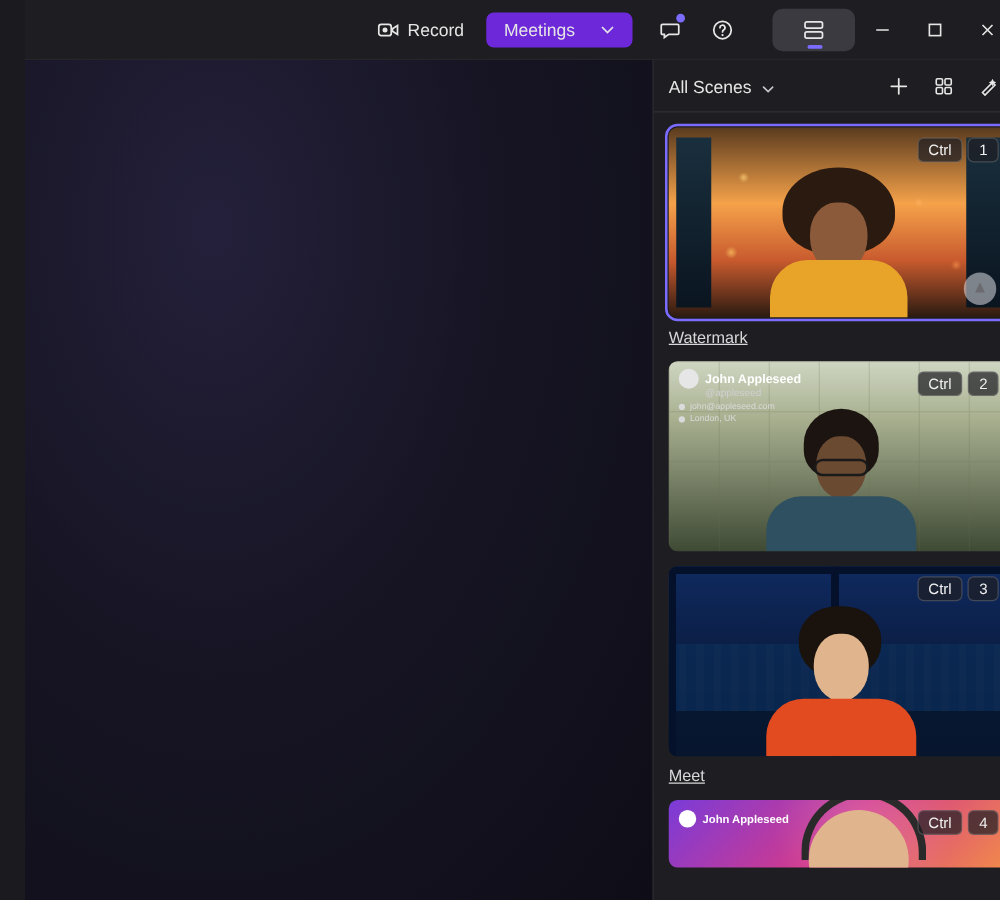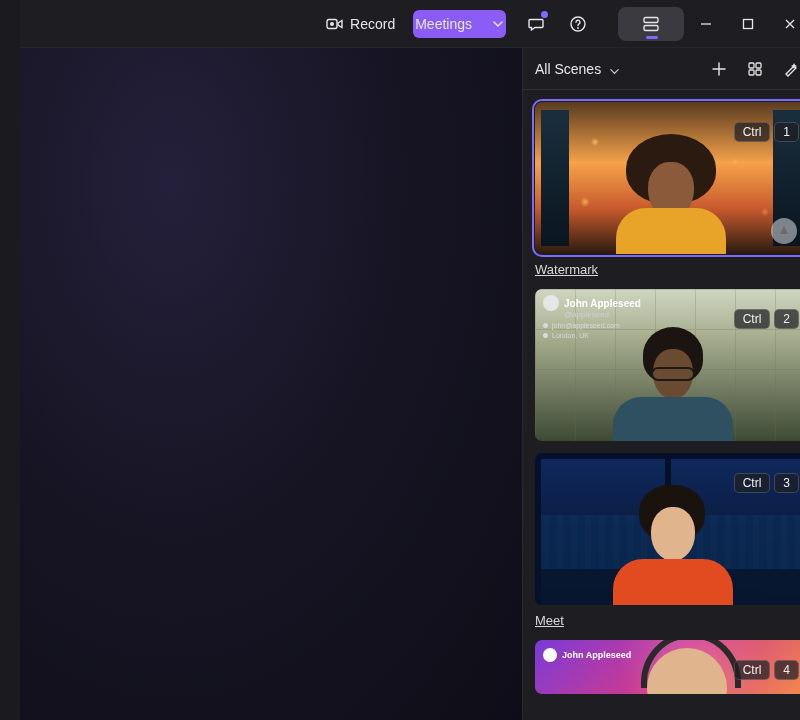--- a/index.html
+++ b/index.html
@@ -23,22 +23,22 @@
   .tb-btn {
     display: flex;
     align-items: center;
     gap: 6px;
     padding: 6px 10px;
     border-radius: 6px;
     color: #e6e6e6;
     cursor: pointer;
   }
   .meetings-btn {
-    background: #8b5cf6;
-    padding: 6px 2px;
+    background: #6d28d9;
+    padding: 6px 14px;
     margin: 0 8px;
     gap: 20px;
   }
   .iconbtn {
     width: 40px; height: 36px;
     display: flex; align-items: center; justify-content: center;
     border-radius: 6px; margin-left: 2px;
     color: #e6e6e6;
     position: relative;
     cursor: pointer;
@@ -89,21 +89,21 @@
   .scene-item { margin-bottom: 12px; }
   .thumb {
     width: 272px; height: 152px;
     border-radius: 7px;
     position: relative;
     overflow: hidden;
     cursor: pointer;
   }
   .thumb.selected { outline: 2px solid #7b6cff; outline-offset: 1px; }
   .shortcut {
-    position: absolute; top: 20px; right: 8px;
+    position: absolute; top: 8px; right: 8px;
     display: flex; gap: 4px;
     font-size: 12px;
     padding-left: 24px;
   }
   .kbd {
     background: rgba(30,30,36,0.72);
     color: #f0f0f0;
     padding: 2px 8px;
     border-radius: 5px;
     border: 1px solid rgba(255,255,255,0.18);

